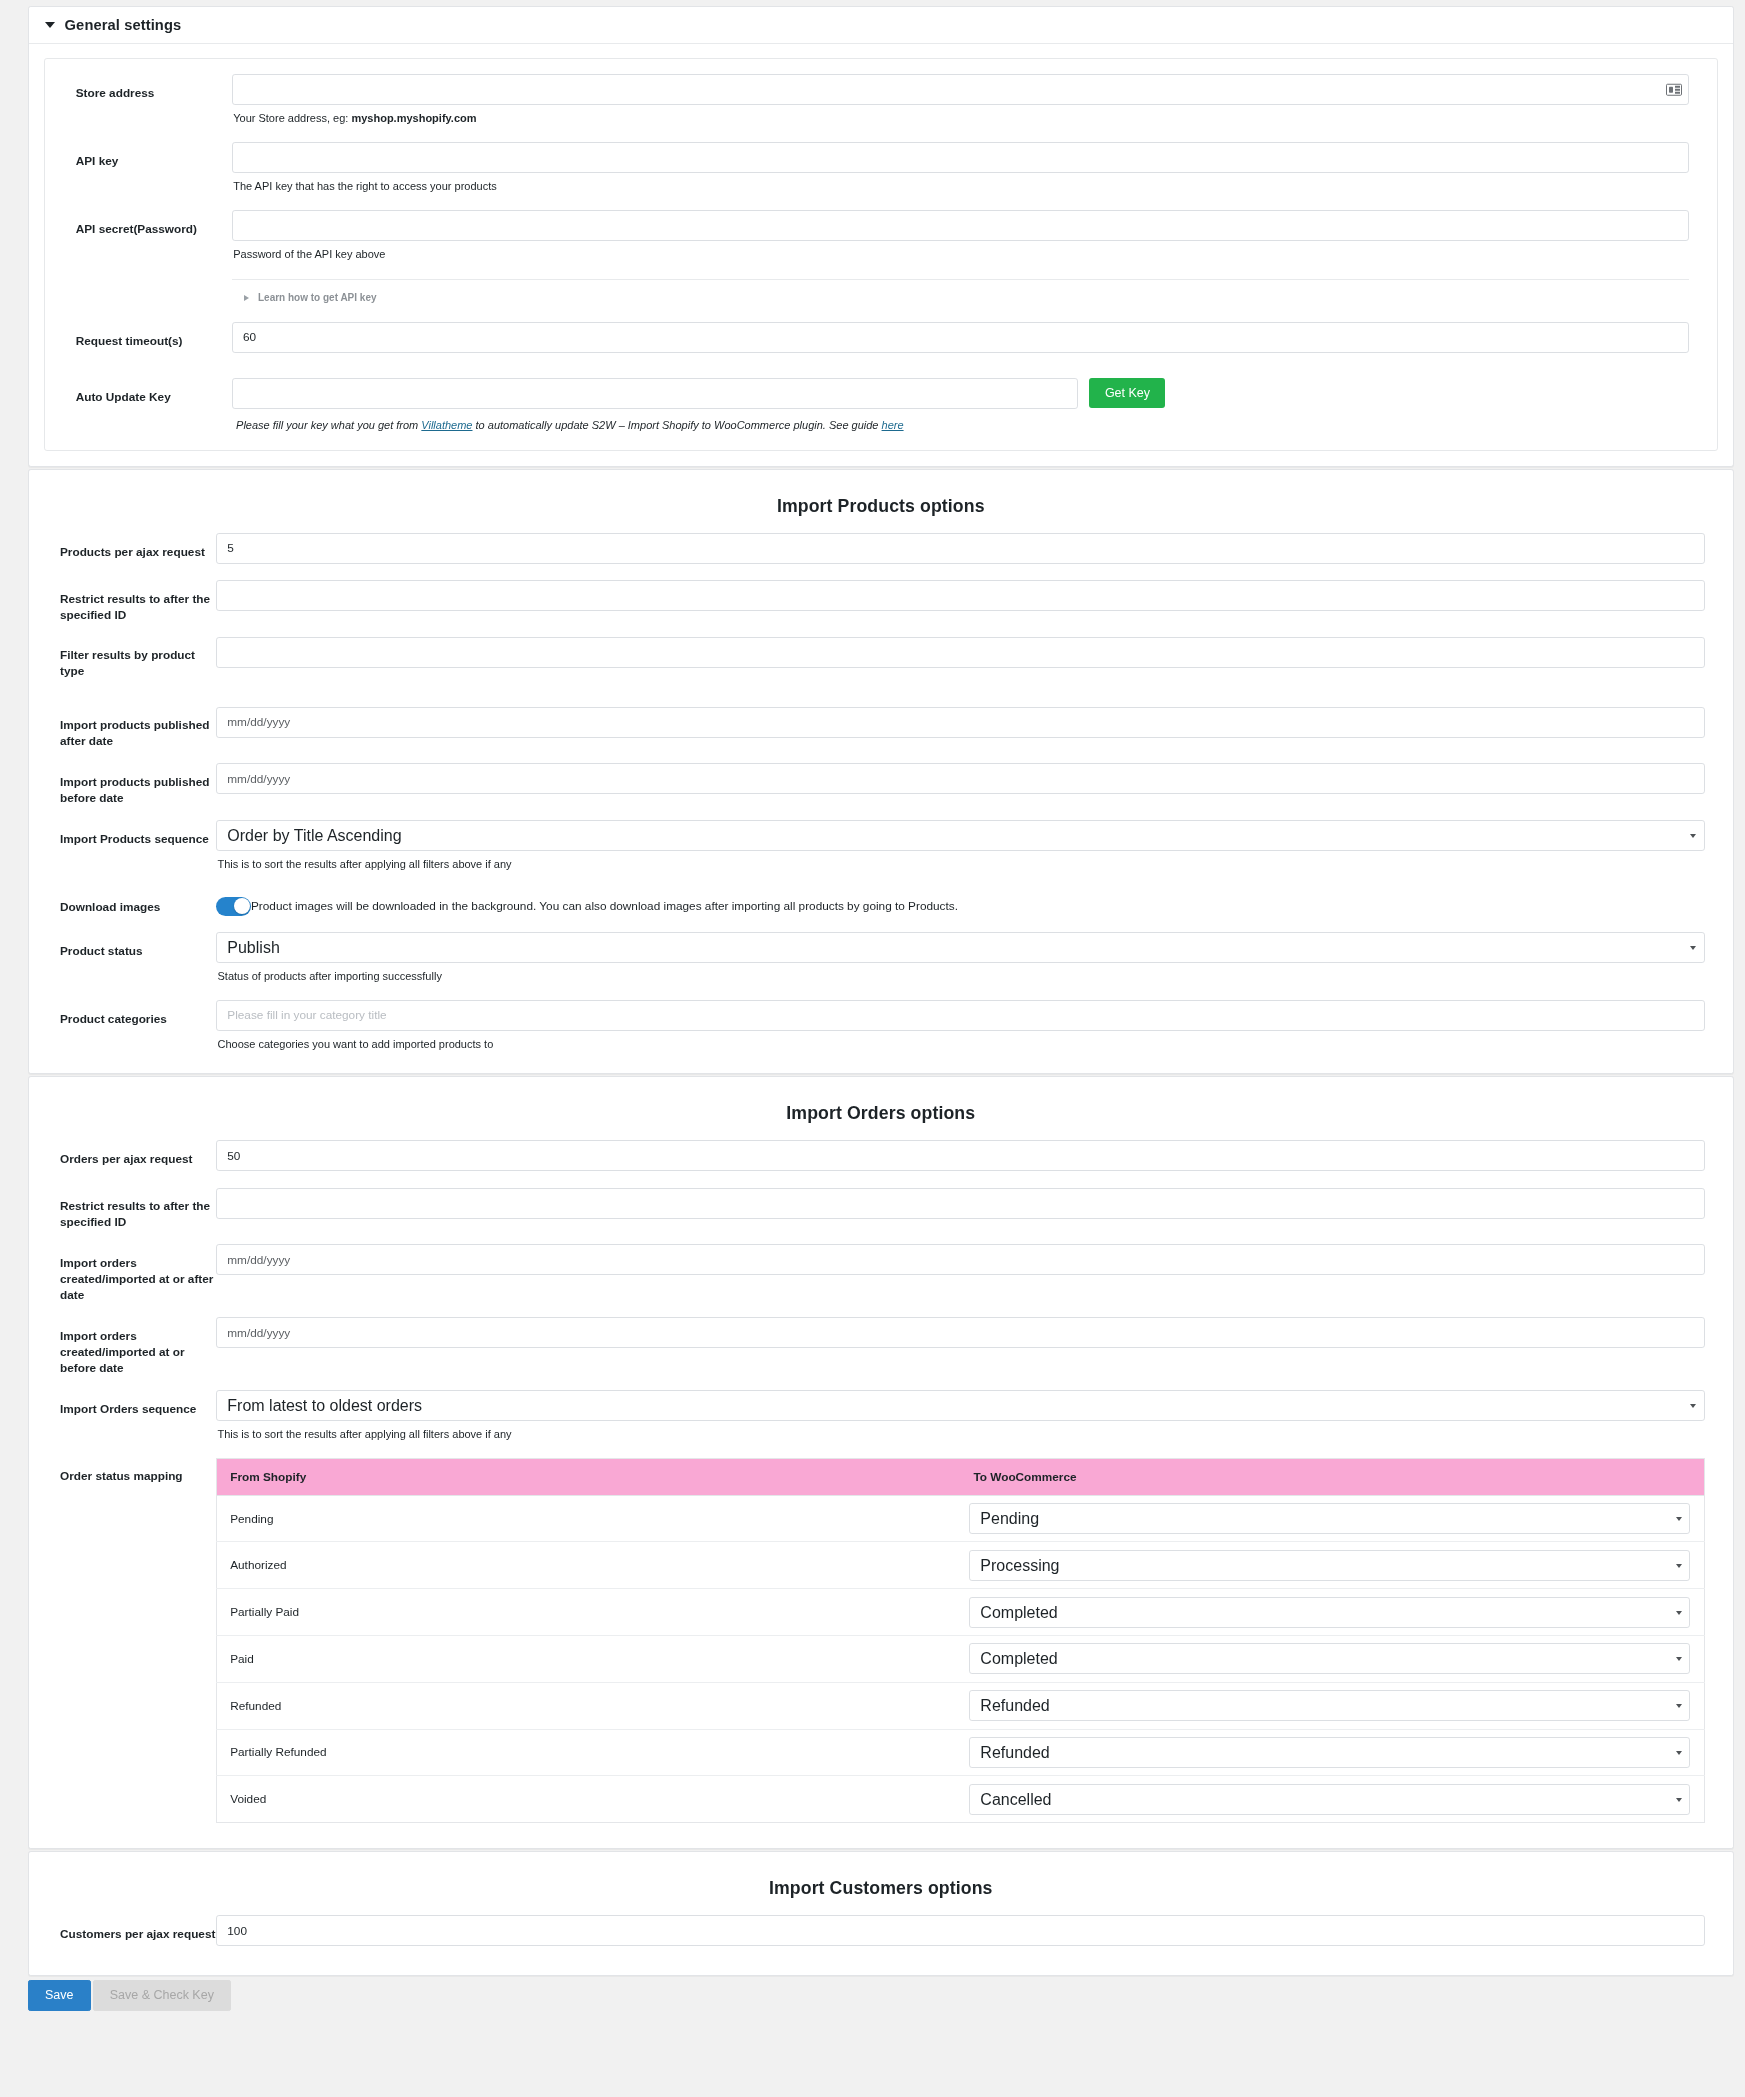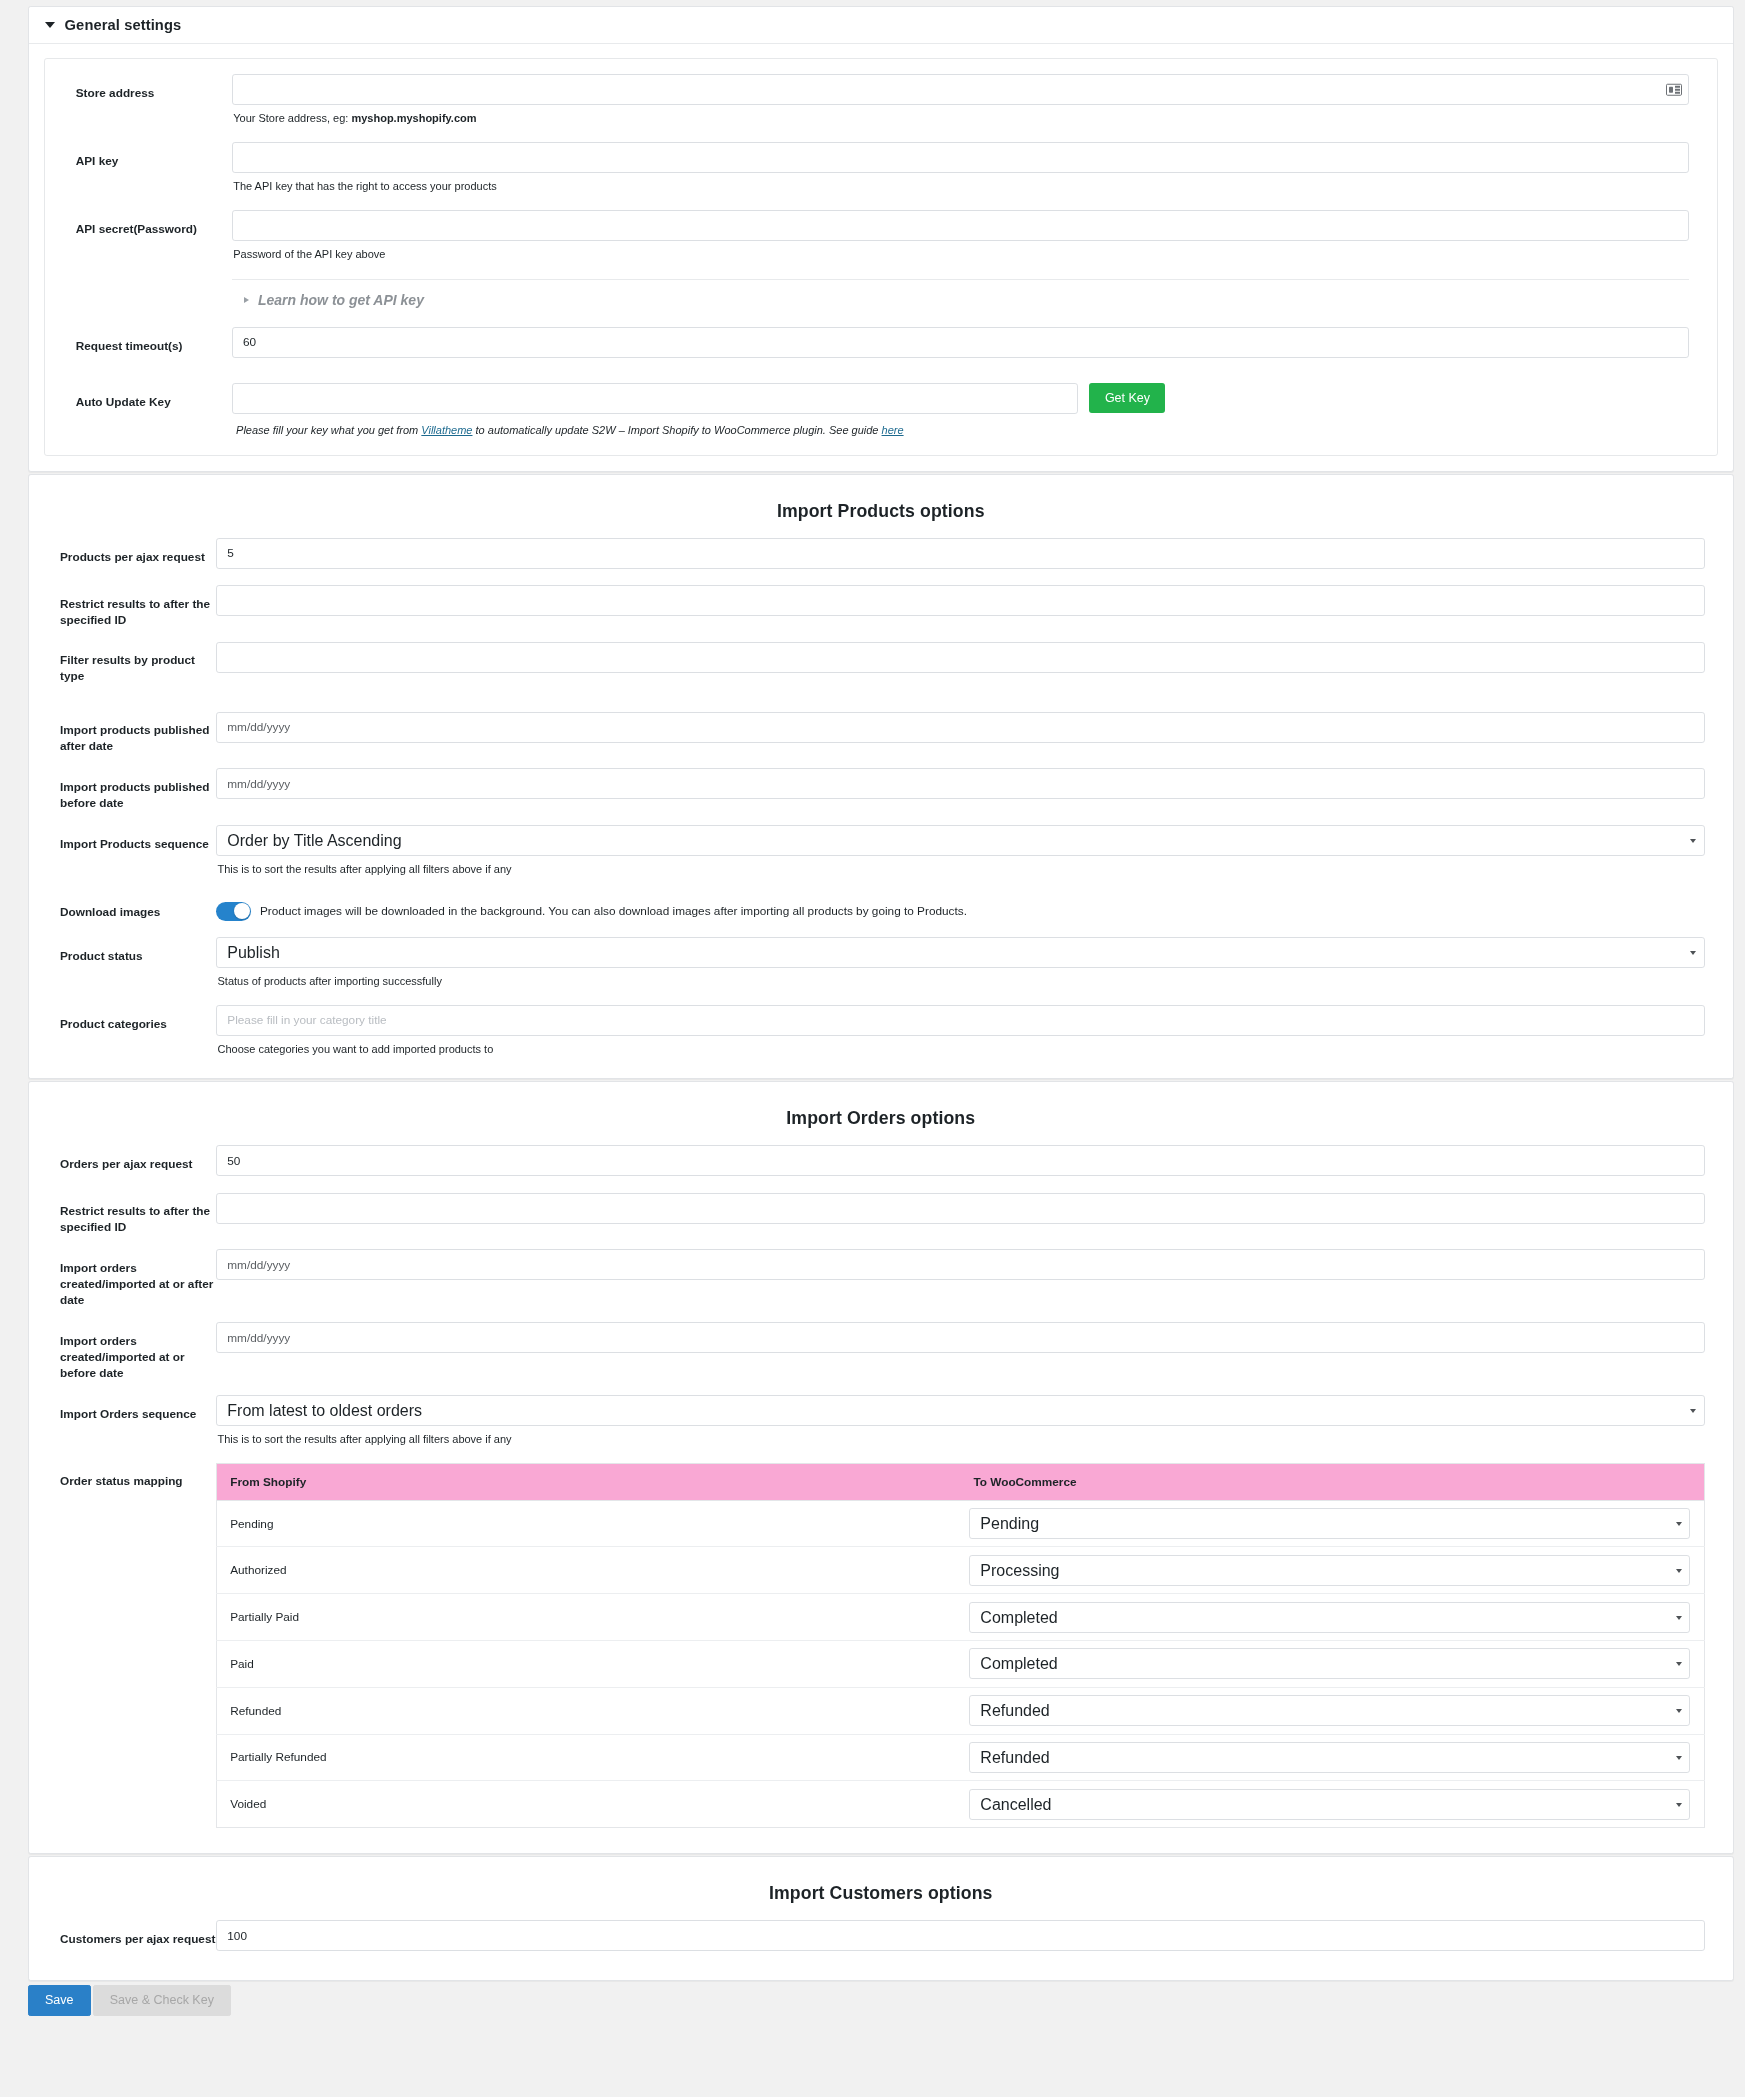--- a/index.html
+++ b/index.html
@@ -172,24 +172,23 @@
     margin: 17.7px 0 0 0;
   }
   .disclosure {
     display: flex;
     align-items: center;
     gap: 8.8px;
     padding: 11.8px 0 2.9px 12.5px;
     cursor: pointer;
   }
   .disclosure-label {
-    font-size: 14px;
+    font-size: 10px;
     font-weight: bold;
     color: #8c9196;
-    font-style: italic;
   }
 
   
   .inline-group { display: flex; align-items: center; gap: 11.8px; }
   .btn-green {
     background: #22b34b;
     border: none;
     border-radius: 2.9px;
     color: #fff;
     font-size: 12.5px;
@@ -205,21 +204,21 @@
     color: #1d2327;
     padding: 10.3px 0 0 4.4px;
   }
   .note-italic a {
     color: #1d6a8f;
     text-decoration: underline;
     font-style: italic;
   }
 
   
-  .toggle-row { display: flex; align-items: center; gap: 9px; padding-top: 8.8px; }
+  .toggle-row { display: flex; align-items: center; gap: 0; padding-top: 8.8px; }
   .toggle {
     width: 35px; height: 19px;
     border-radius: 9.6px;
     background: #2583cc;
     position: relative;
     flex: 0 0 35px;
     cursor: pointer;
   }
   .toggle .knob {
     position: absolute;

